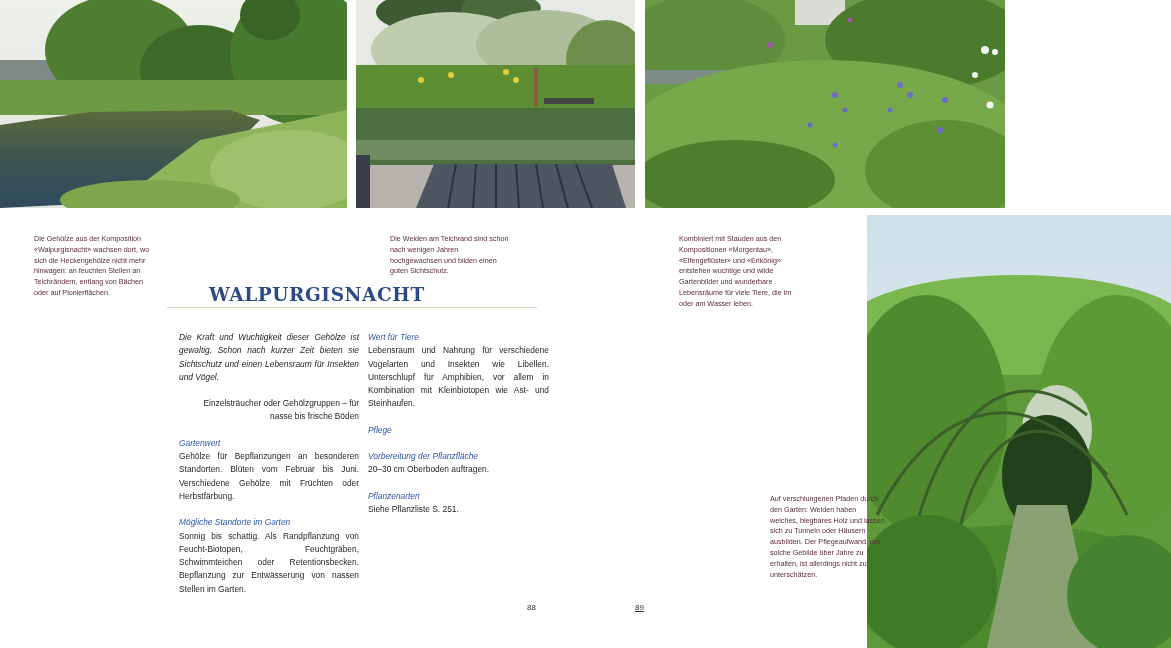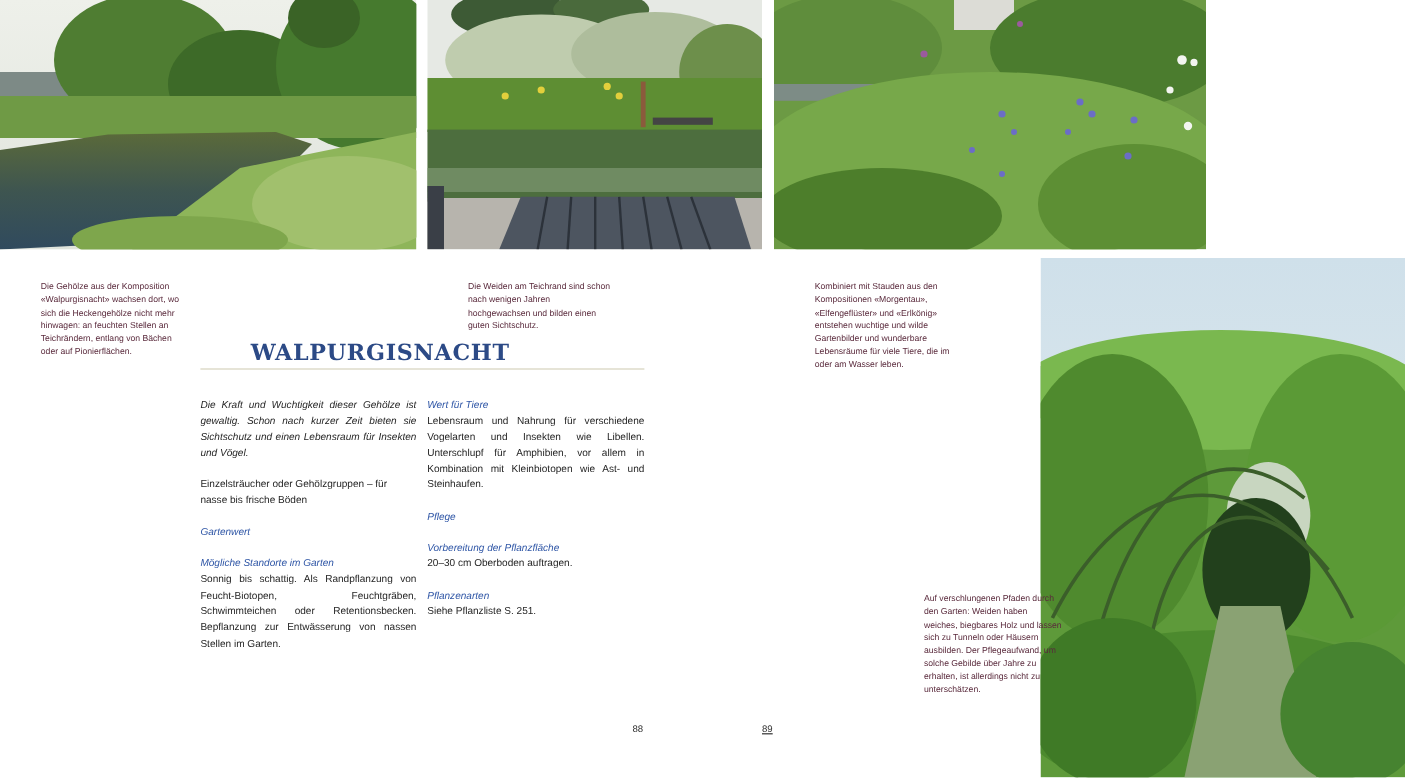--- a/index.html
+++ b/index.html
@@ -16,21 +16,21 @@
   }
   .title {
     position:absolute; left:167px; top:284px;
     font-family:"DejaVu Serif", serif; font-weight:bold;
     font-size:18.5px; letter-spacing:0.6px; color:#2c4a86;margin-left:42px;
   }
   .title-rule {
     position:absolute; left:167px; top:307px; width:370px; height:1px;
     background:#d6d3bd;
   }
-  .col { position:absolute; font-size:8.4px; line-height:13.3px; color:#262626; }
+  .col { position:absolute; font-size:8.4px; line-height:13.3px; color:#262626;margin-left:12px; }
   .col p { margin:0; text-align:justify; }
   .intro { font-style:italic; }
   .sub { font-style:italic; color:#2f56a6; }
   .gap { height:13px; }
   .pagenum { position:absolute; top:603px; font-size:8px; color:#333; }
 </style>
 </head>
 <body>
 
 <div class="photo" style="left:0;top:0;width:347px;height:208px;">
@@ -155,23 +155,24 @@
 <div class="caption" style="left:390px;top:234px;width:120px;">Die Weiden am Teichrand sind schon nach wenigen Jahren hochgewachsen und bilden einen guten Sichtschutz.</div>
 <div class="caption" style="left:679px;top:234px;width:122px;">Kombiniert mit Stauden aus den Kompositionen «Morgentau», «Elfengeflüster» und «Erlkönig» entstehen wuchtige und wilde Gartenbilder und wunderbare Lebensräume für viele Tiere, die im oder am Wasser leben.</div>
 <div class="caption" style="left:738px;top:494px;width:116px;margin-left:32px;">Auf verschlungenen Pfaden durch den Garten: Weiden haben weiches, biegbares Holz und lassen sich zu Tunneln oder Häusern ausbilden. Der Pflegeaufwand, um solche Gebilde über Jahre zu erhalten, ist allerdings nicht zu unterschätzen.</div>
 
 <div class="title">WALPURGISNACHT</div>
 <div class="title-rule"></div>
 
 <div class="col" style="left:167px;top:331px;width:180px;">
   <p class="intro">Die Kraft und Wuchtigkeit dieser Gehölze ist gewaltig. Schon nach kurzer Zeit bieten sie Sichtschutz und einen Lebensraum für Insekten und Vögel.</p>
   <div class="gap"></div>
-  <p style="text-align:left;">Einzelsträucher oder Gehölzgruppen – für nasse bis frische Böden</p>
+  <p style="text-align:right;">Einzelsträucher oder Gehölzgruppen – für nasse bis frische Böden</p>
   <div class="gap"></div>
   <p class="sub">Gartenwert</p>
+  <p>Gehölze für Bepflanzungen an besonderen Standorten. Blüten vom Februar bis Juni. Verschiedene Gehölze mit Früchten oder Herbstfärbung.</p>
   <div class="gap"></div>
   <p class="sub">Mögliche Standorte im Garten</p>
   <p>Sonnig bis schattig. Als Randpflanzung von Feucht-Biotopen, Feuchtgräben, Schwimmteichen oder Retentionsbecken. Bepflanzung zur Entwässerung von nassen Stellen im Garten.</p>
 </div>
 
 <div class="col" style="left:356px;top:331px;width:181px;">
   <p class="sub">Wert für Tiere</p>
   <p>Lebensraum und Nahrung für verschiedene Vogelarten und Insekten wie Libellen. Unterschlupf für Amphibien, vor allem in Kombination mit Kleinbiotopen wie Ast- und Steinhaufen.</p>
   <div class="gap"></div>
   <p class="sub">Pflege</p>

